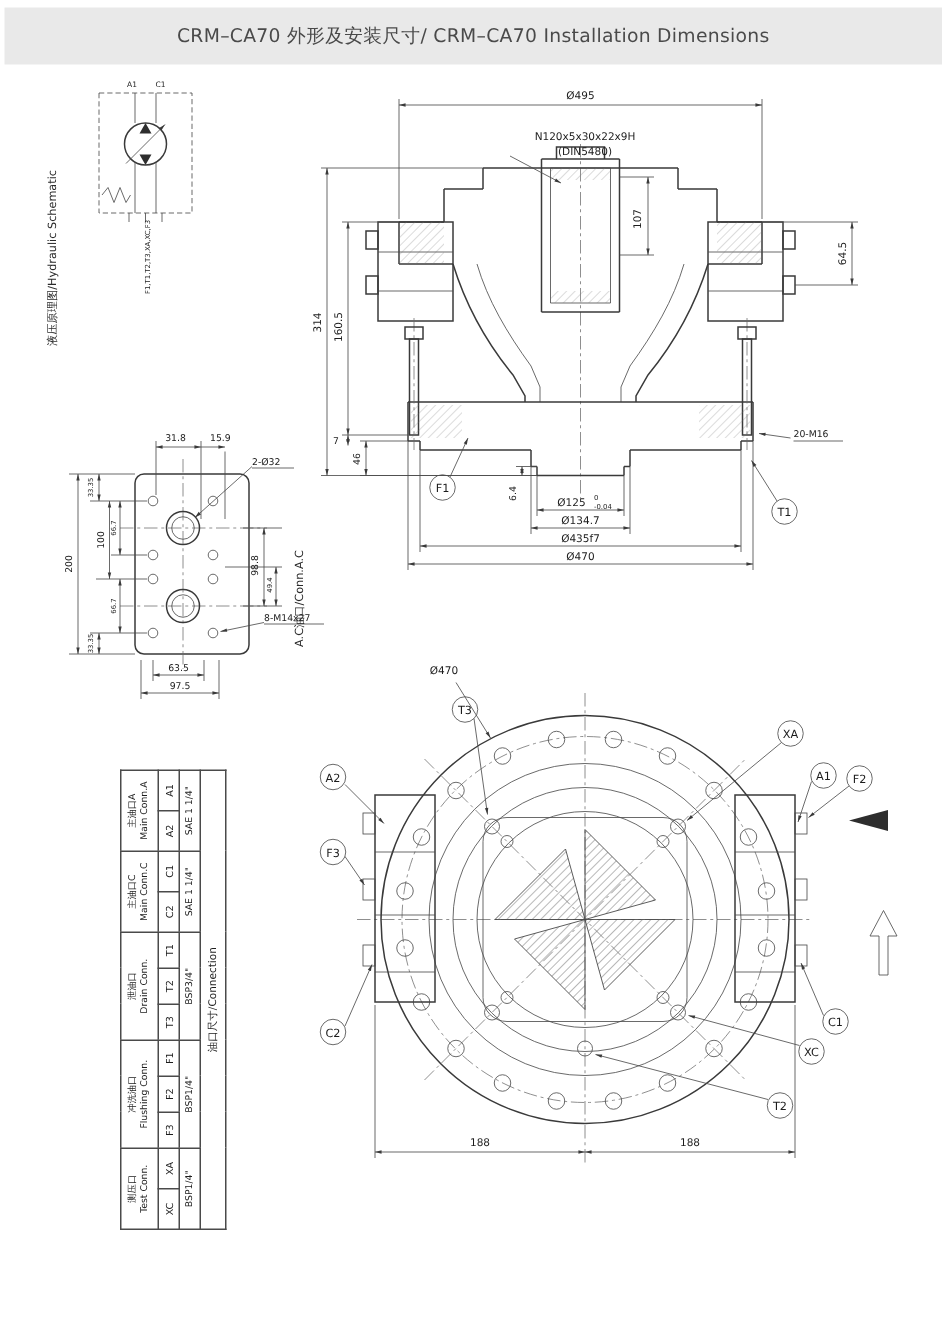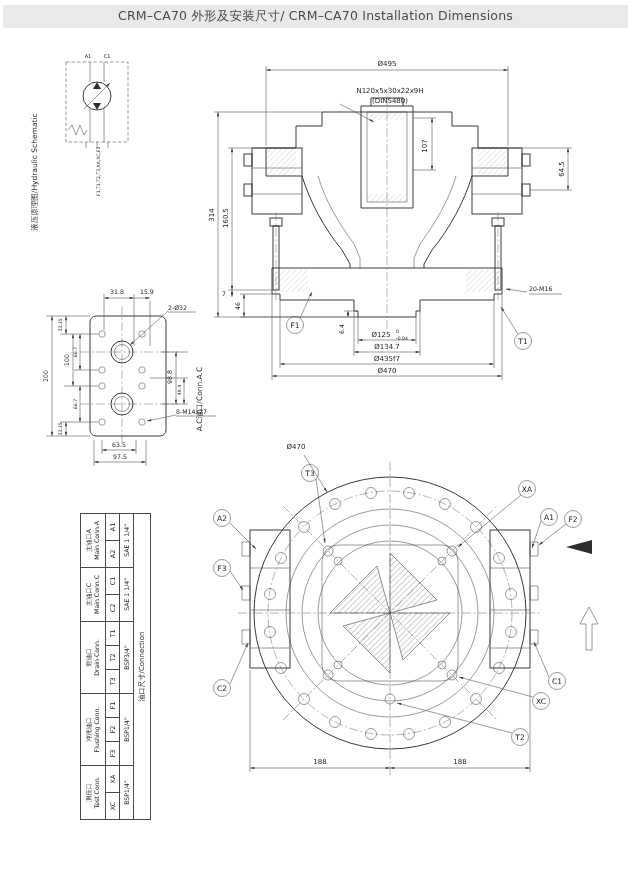--- a/index.html
+++ b/index.html
@@ -1,17 +1,17 @@
 <!DOCTYPE html>
 <html><head>
 <meta charset="utf-8">
 <style>
   html,body{margin:0;padding:0;}
   body{width:631px;height:886px;position:relative;background:#ffffff;font-family:"DejaVu Sans",sans-serif;overflow:hidden;}
-  .titlebar{position:absolute;top:5px;left:3px;right:3px;height:23px;background:#e9e9e9;display:flex;align-items:center;justify-content:center;}
+  .titlebar{position:absolute;top:5px;left:3px;right:3px;height:38px;background:#e9e9e9;display:flex;align-items:center;justify-content:center;}
   .titlebar span{font-size:12.5px;color:#4a4a4a;letter-spacing:.2px;}
   .sheet{position:absolute;left:0;top:0;}
   .ol{fill:none;stroke:#3a3a3a;stroke-width:1;}
   .tn{fill:none;stroke:#4a4a4a;stroke-width:.55;}
   .cl{fill:none;stroke:#6a6a6a;stroke-width:.5;stroke-dasharray:9 2.5 2 2.5;}
   .dim{fill:none;stroke:#4a4a4a;stroke-width:.55;}
   .dsh{stroke-dasharray:3.5 2;}
   text{fill:#1c1c1c;font-family:"DejaVu Sans",sans-serif;}
   .dt{font-size:7px;}
   .dt6{font-size:6.2px;}

